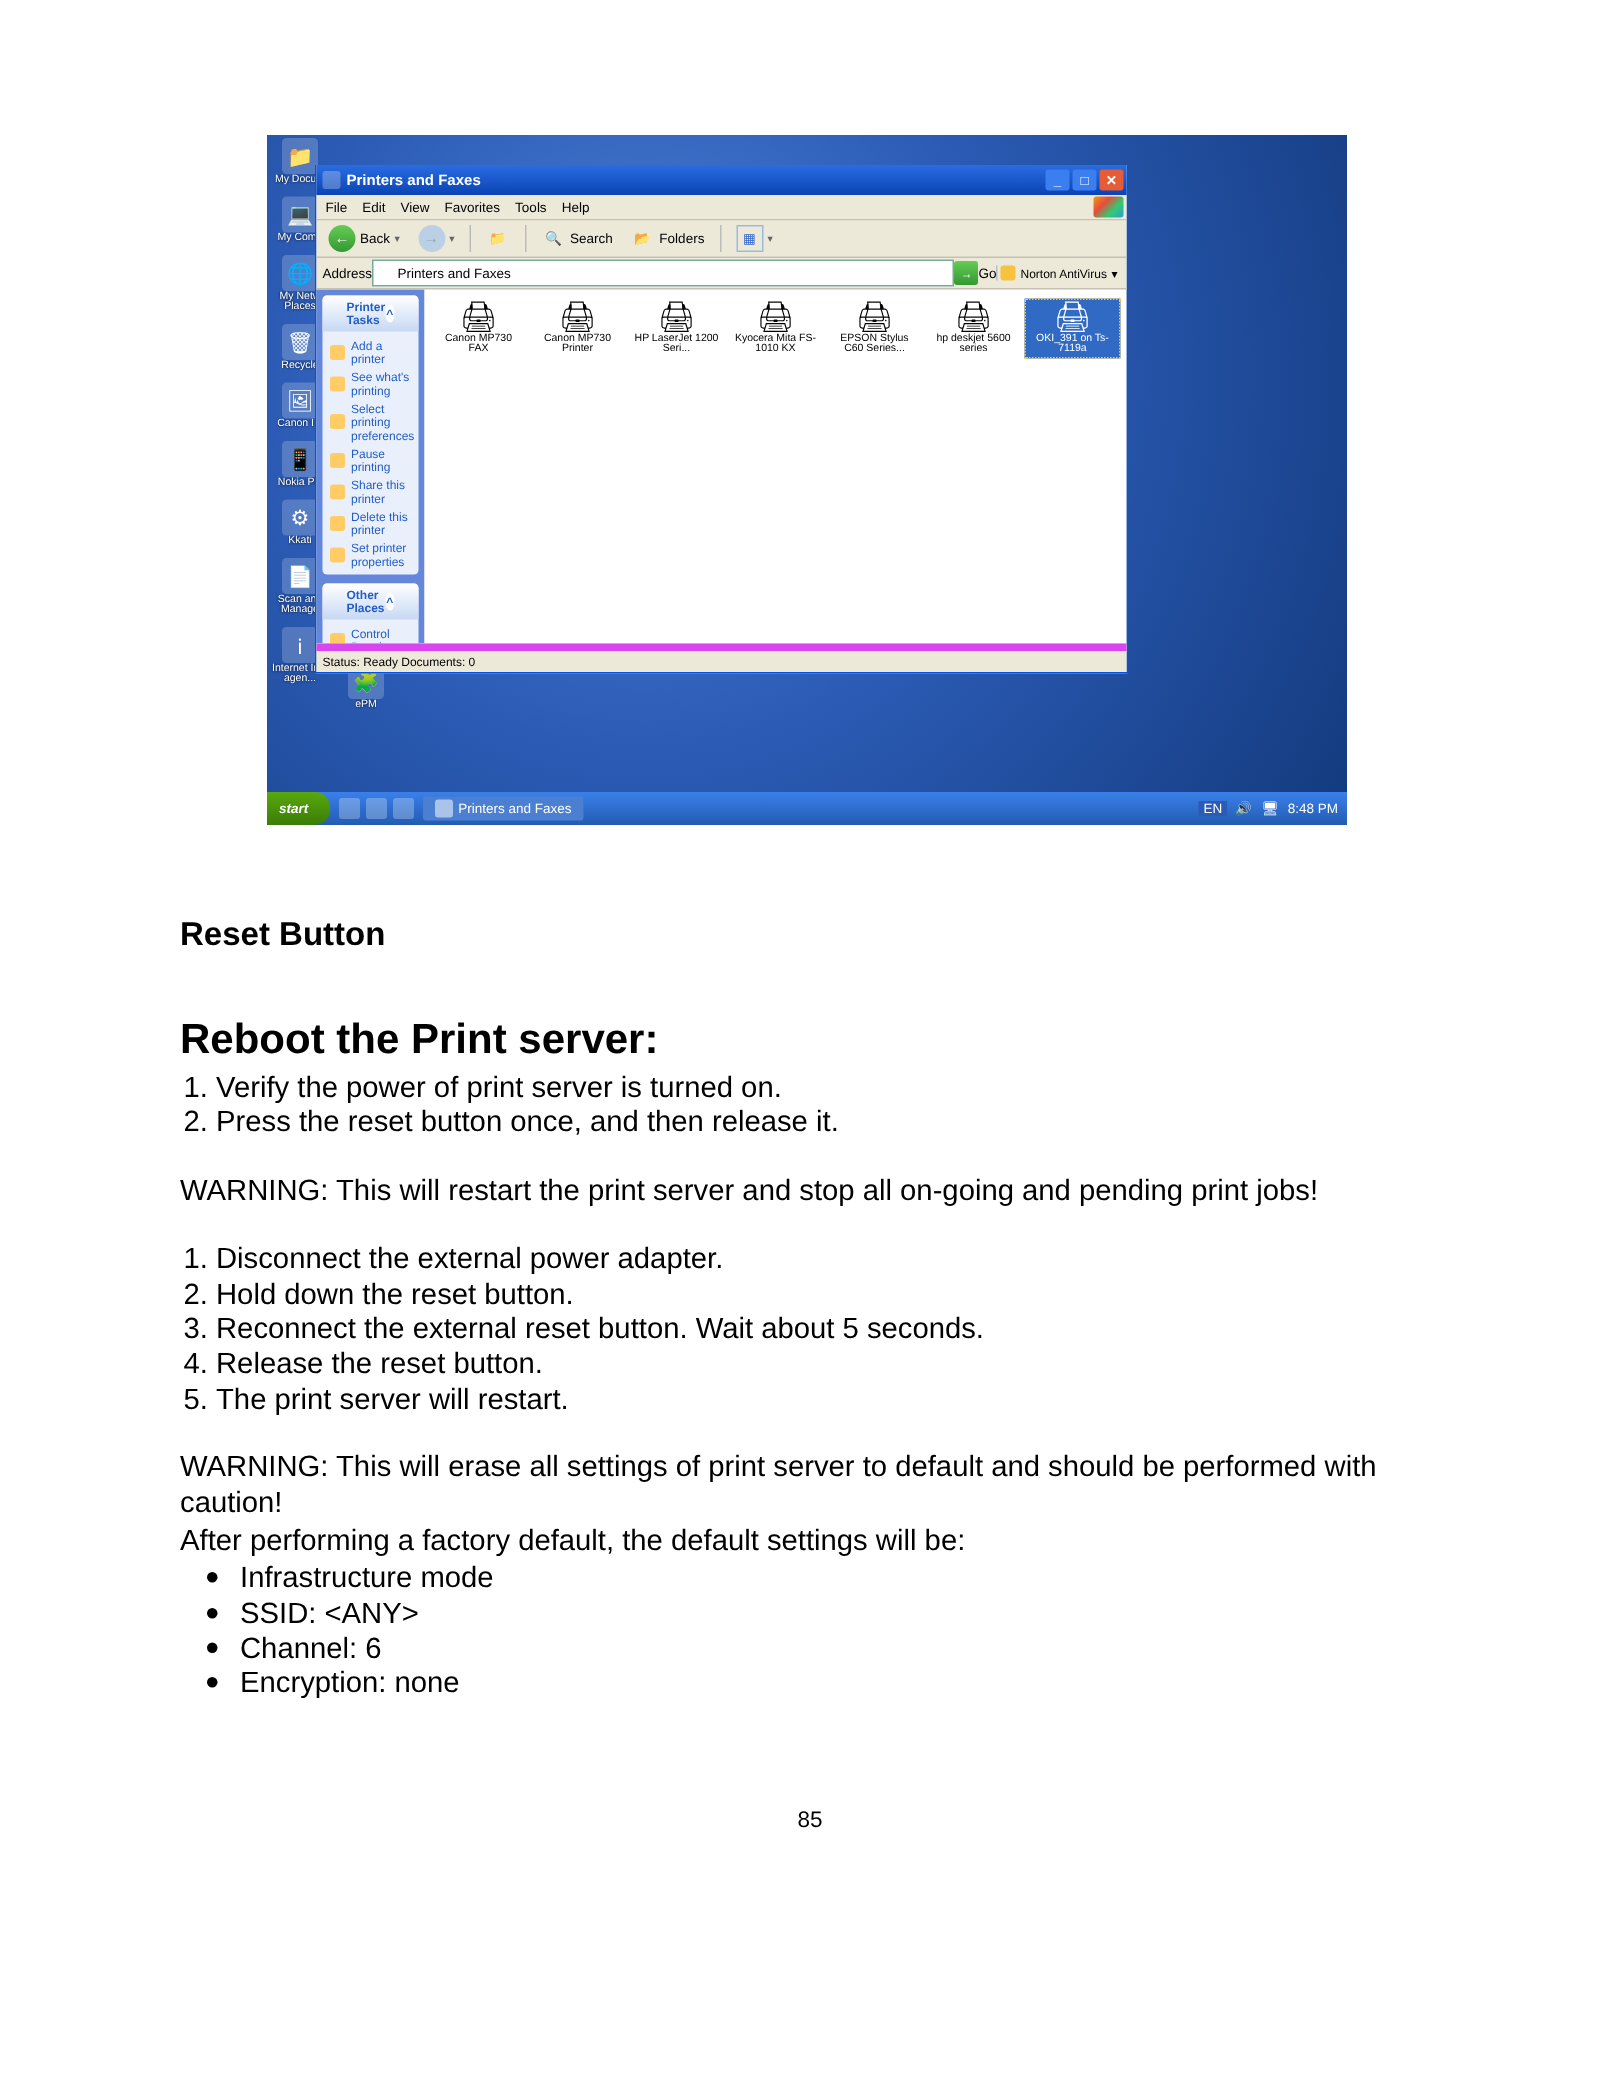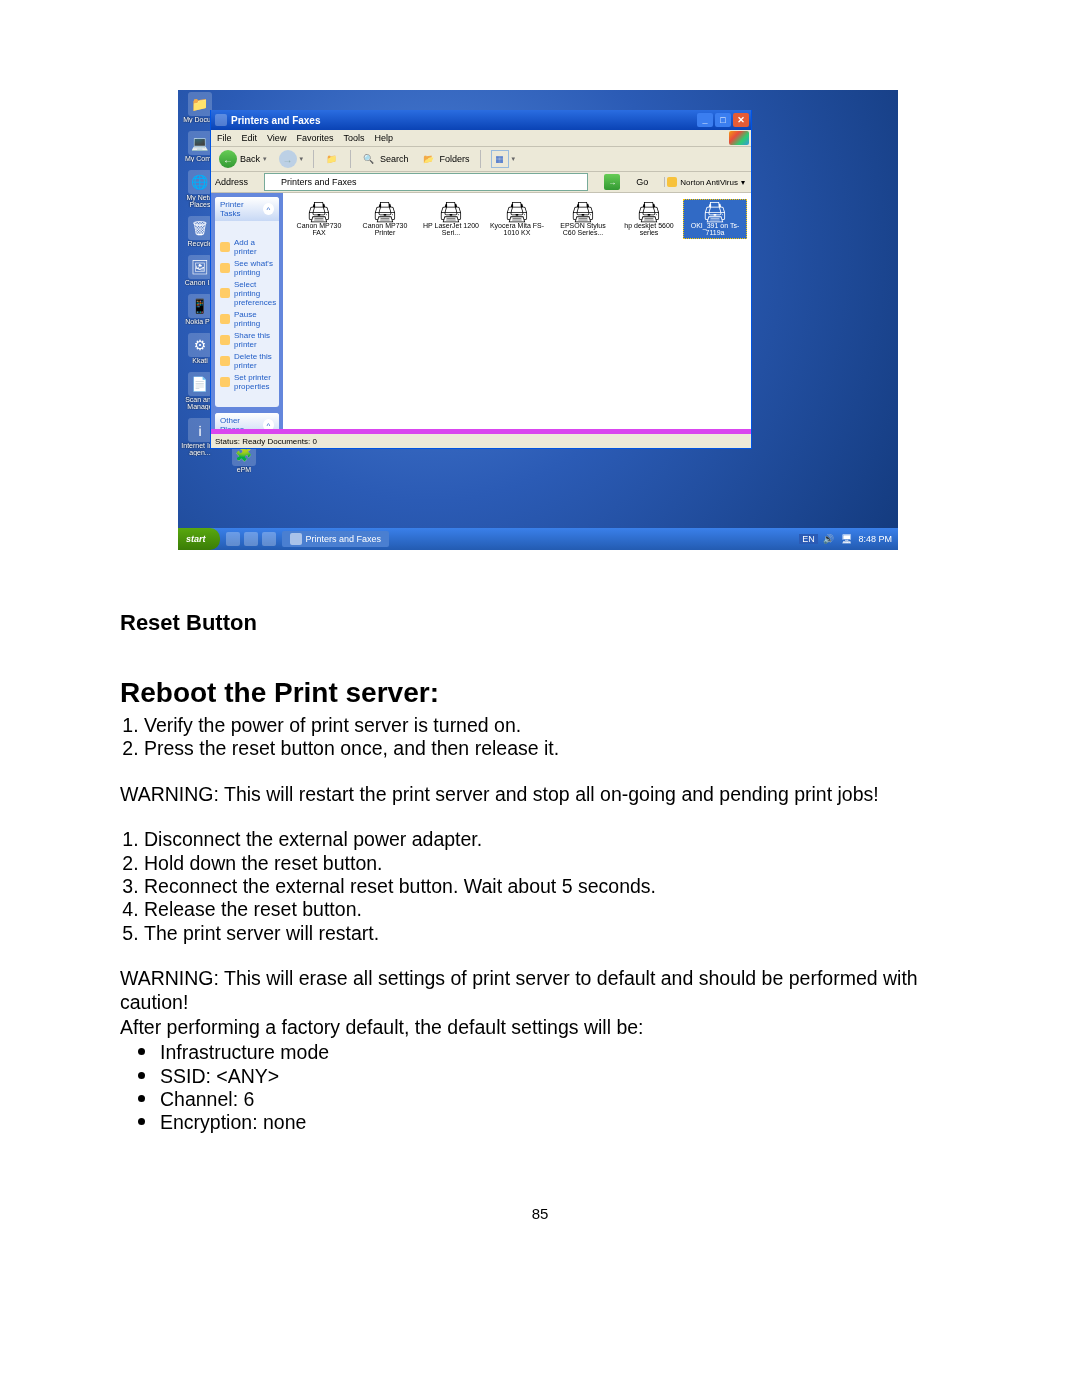--- a/index.html
+++ b/index.html
@@ -55,32 +55,32 @@
   .menubar{height:16px;background:#ece9d8;display:flex;gap:10px;padding-left:6px;font-size:9px;align-items:center;border-bottom:1px solid #c5c2b3}
   .menubar .xp{margin-left:auto;width:20px;height:14px;background:linear-gradient(135deg,#f39c12,#e74c3c,#2ecc71,#3498db);border-radius:2px;margin-right:2px}
   .toolbar{height:24px;background:#ece9d8;border-bottom:1px solid #c5c2b3;display:flex;align-items:center;gap:4px;padding:0 4px;font-size:9px}
   .tbtn{display:flex;align-items:center;gap:3px;padding:2px 4px;border-radius:3px}
   .tbtn .arr{font-size:7px;color:#666}
   .circ{width:18px;height:18px;border-radius:50%;display:flex;align-items:center;justify-content:center;color:#fff;font-size:10px}
   .circ.green{background:linear-gradient(#6c5,#393)}
   .circ.grey{background:#bcd0e5;color:#8aa}
   .sep{width:1px;height:18px;background:#bbb;margin:0 2px}
   .sq{width:16px;height:16px;display:flex;align-items:center;justify-content:center}
-  .addrbar{height:20px;background:#ece9d8;border-bottom:1px solid #c5c2b3;display:flex;align-items:center;font-size:9px;padding:0 4px;gap:16px}
+  .addrbar{height:20px;background:#ece9d8;border-bottom:1px solid #c5c2b3;display:flex;align-items:center;font-size:9px;padding:0 4px;gap:0}
   .addrbar input{flex:1;height:14px;border:1px solid #7a9;font-size:9px;padding-left:16px;background:#fff}
   .go-btn{width:16px;height:16px;background:linear-gradient(#6c5,#393);border-radius:2px;color:#fff;display:flex;align-items:center;justify-content:center;font-size:8px}
   .norton{font-size:8px;padding:0 2px;border-left:1px solid #bbb;display:flex;align-items:center;gap:3px}
   .norton:before{content:"";width:10px;height:10px;background:#f7c23c;border-radius:2px}
 
   .win-body{flex:1;display:flex;overflow:hidden}
   .sidebar{width:110px;background:#6487dc;padding:4px;display:flex;flex-direction:column;gap:6px;overflow:hidden}
   .panel{background:#eaf0fb;border-radius:3px;font-size:8px;color:#215dc6}
-  .panel .phead{background:linear-gradient(#fff,#c7d8f5);color:#215dc6;font-weight:normal;padding:3px 5px;border-radius:3px 3px 0 0;display:flex;justify-content:center;align-items:center}
+  .panel .phead{background:linear-gradient(#fff,#c7d8f5);color:#215dc6;font-weight:bold;padding:3px 16px;border-radius:3px 3px 0 0;display:flex;justify-content:center;align-items:center}
   .panel .phead .chev{width:12px;height:12px;background:#fff;border-radius:50%;font-size:8px;display:flex;align-items:center;justify-content:center;color:#215dc6}
-  .panel ul{list-style:none;margin:0;padding:15px 5px}
+  .panel ul{list-style:none;margin:0;padding:3px 5px}
   .panel li{padding:1.5px 0;display:flex;align-items:center;gap:4px;color:#215dc6;cursor:pointer}
   .panel li:before{content:"";width:10px;height:10px;background:#fc6;border-radius:2px;flex-shrink:0}
 
   .content{flex:1;background:#fff;padding:6px 4px;display:flex;align-items:flex-start;gap:2px}
   .printer{width:58px;display:flex;flex-direction:column;align-items:center;text-align:center;font-size:7px;color:#000;padding:2px;border:1px solid transparent}
   .printer .pic{font-size:20px;line-height:1}
   .printer.sel{background:#316ac5;color:#fff;border:1px dotted #fc0}
   .printer span{max-width:56px;word-break:break-word}
 
   .statusbar{height:14px;background:#ece9d8;border-top:5px solid #d946ef;font-size:8px;display:flex;align-items:center;padding-left:4px}

